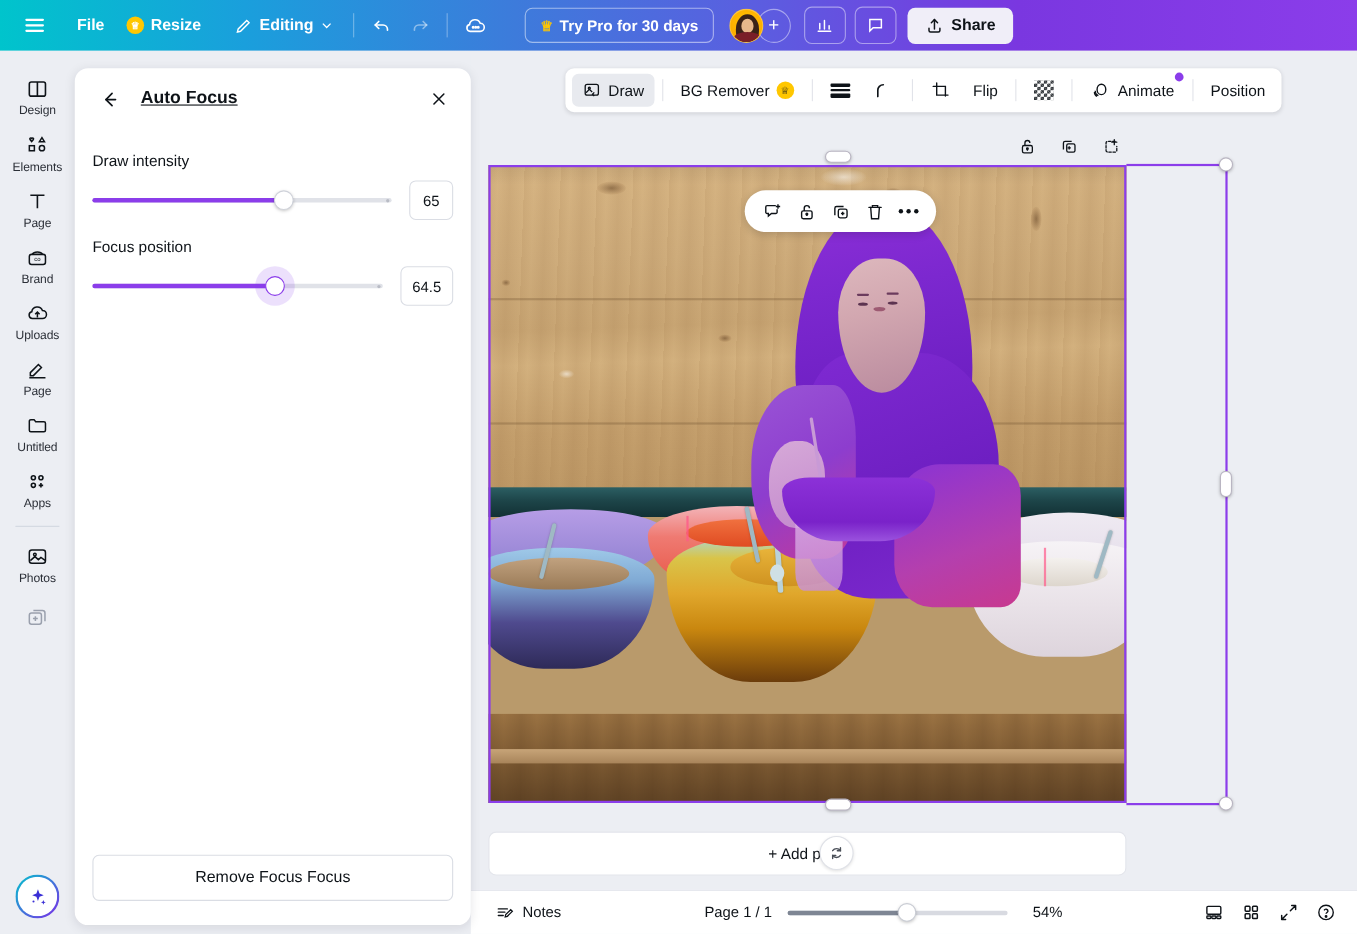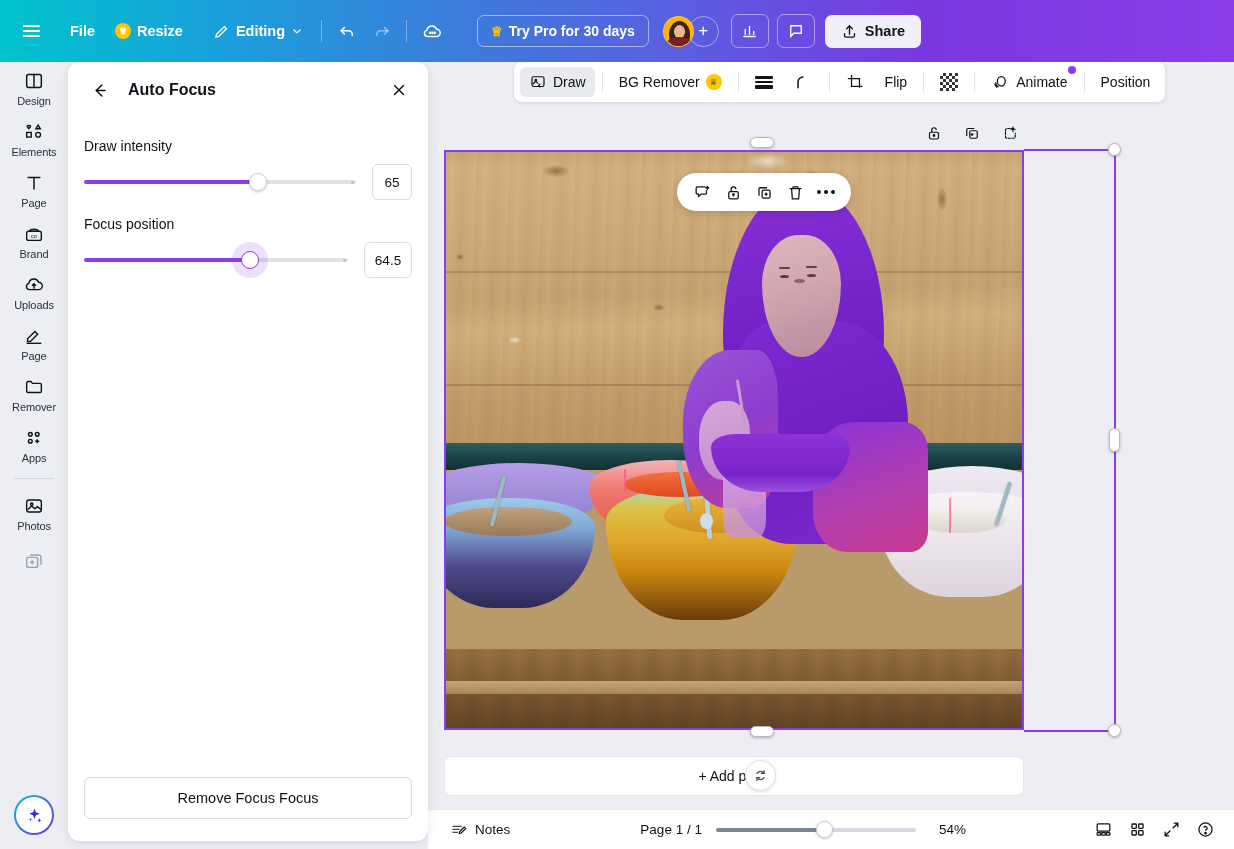--- a/index.html
+++ b/index.html
@@ -6,21 +6,21 @@
   html, body {
     width: 1234px; height: 849px;
     overflow: hidden;
     font-family: "Liberation Sans", sans-serif;
     background: #eceef3;
   }
   #app { position: relative; width: 1234px; height: 849px; }
 
   
   .header {
-    position: absolute; top: 0; left: 0; width: 1234px; height: 62px;
+    position: absolute; top: 0; left: 0; width: 1234px; height: 46px;
     background: linear-gradient(90deg, #00c4cc 0%, #1a9fdc 18%, #3d7bdb 38%, #5a5fe0 55%, #7a37e0 75%, #8b3dea 100%);
     display: flex; align-items: center; z-index: 60;
   }
   .hdr-btn {
     display: flex; align-items: center; gap: 6px;
     color: #fff; font-size: 14.5px; font-weight: bold;
     padding: 6px 10px; border-radius: 6px; cursor: pointer;
     white-space: nowrap;
   }
   .hdr-icon-btn {
@@ -110,20 +110,21 @@
     display: flex; align-items: center; height: 56px;
     padding: 0 14px 0 16px; flex-shrink: 0;
   }
   .panel-back, .panel-close {
     width: 30px; height: 30px; border-radius: 6px; cursor: pointer;
     display: flex; align-items: center; justify-content: center;
   }
   .panel-title {
     flex: 1; font-size: 16px; font-weight: bold; color: #0e1318;
     margin-left: 14px;
+    text-decoration: underline;
   }
   .panel-body { flex: 1; padding: 12px 16px 0; overflow: hidden; }
   .ctl-label {
     font-size: 14px; color: #0e1318; margin: 8px 0 10px;
   }
   .ctl-row { display: flex; align-items: center; gap: 16px; margin-bottom: 16px; }
   .slider-wrap {
     position: relative; flex: 1; height: 26px; display: flex; align-items: center;
     cursor: pointer;
   }
@@ -530,21 +531,21 @@
       <svg width="22" height="22" viewBox="0 0 24 24" fill="none" stroke="#0e1318" stroke-width="1.5">
           <path d="M5 15l8-8 3 3-8 8H5v-3z"></path>
           <path d="M4 20h16"></path>
         </svg>
       <span class="lbl">Page</span>
     </div>
     <div class="side-item">
       <svg width="22" height="22" viewBox="0 0 24 24" fill="none" stroke="#0e1318" stroke-width="1.5">
           <path d="M4 7.5a1.5 1.5 0 011.5-1.5h3.2l1.6 2h8.2A1.5 1.5 0 0120 9.5v7A1.5 1.5 0 0118.5 18h-13A1.5 1.5 0 014 16.5v-9z"></path>
         </svg>
-      <span class="lbl">Remover</span>
+      <span class="lbl">Untitled</span>
     </div>
     <div class="side-item">
       <svg width="22" height="22" viewBox="0 0 24 24" fill="none" stroke="#0e1318" stroke-width="1.6">
           <circle cx="8" cy="8" r="2"></circle>
           <circle cx="15.5" cy="8" r="2"></circle>
           <circle cx="8" cy="15.5" r="2"></circle>
           <path d="M13.3 15.5h4.4M15.5 13.3v4.4"></path>
         </svg>
       <span class="lbl">Apps</span>
     </div>

